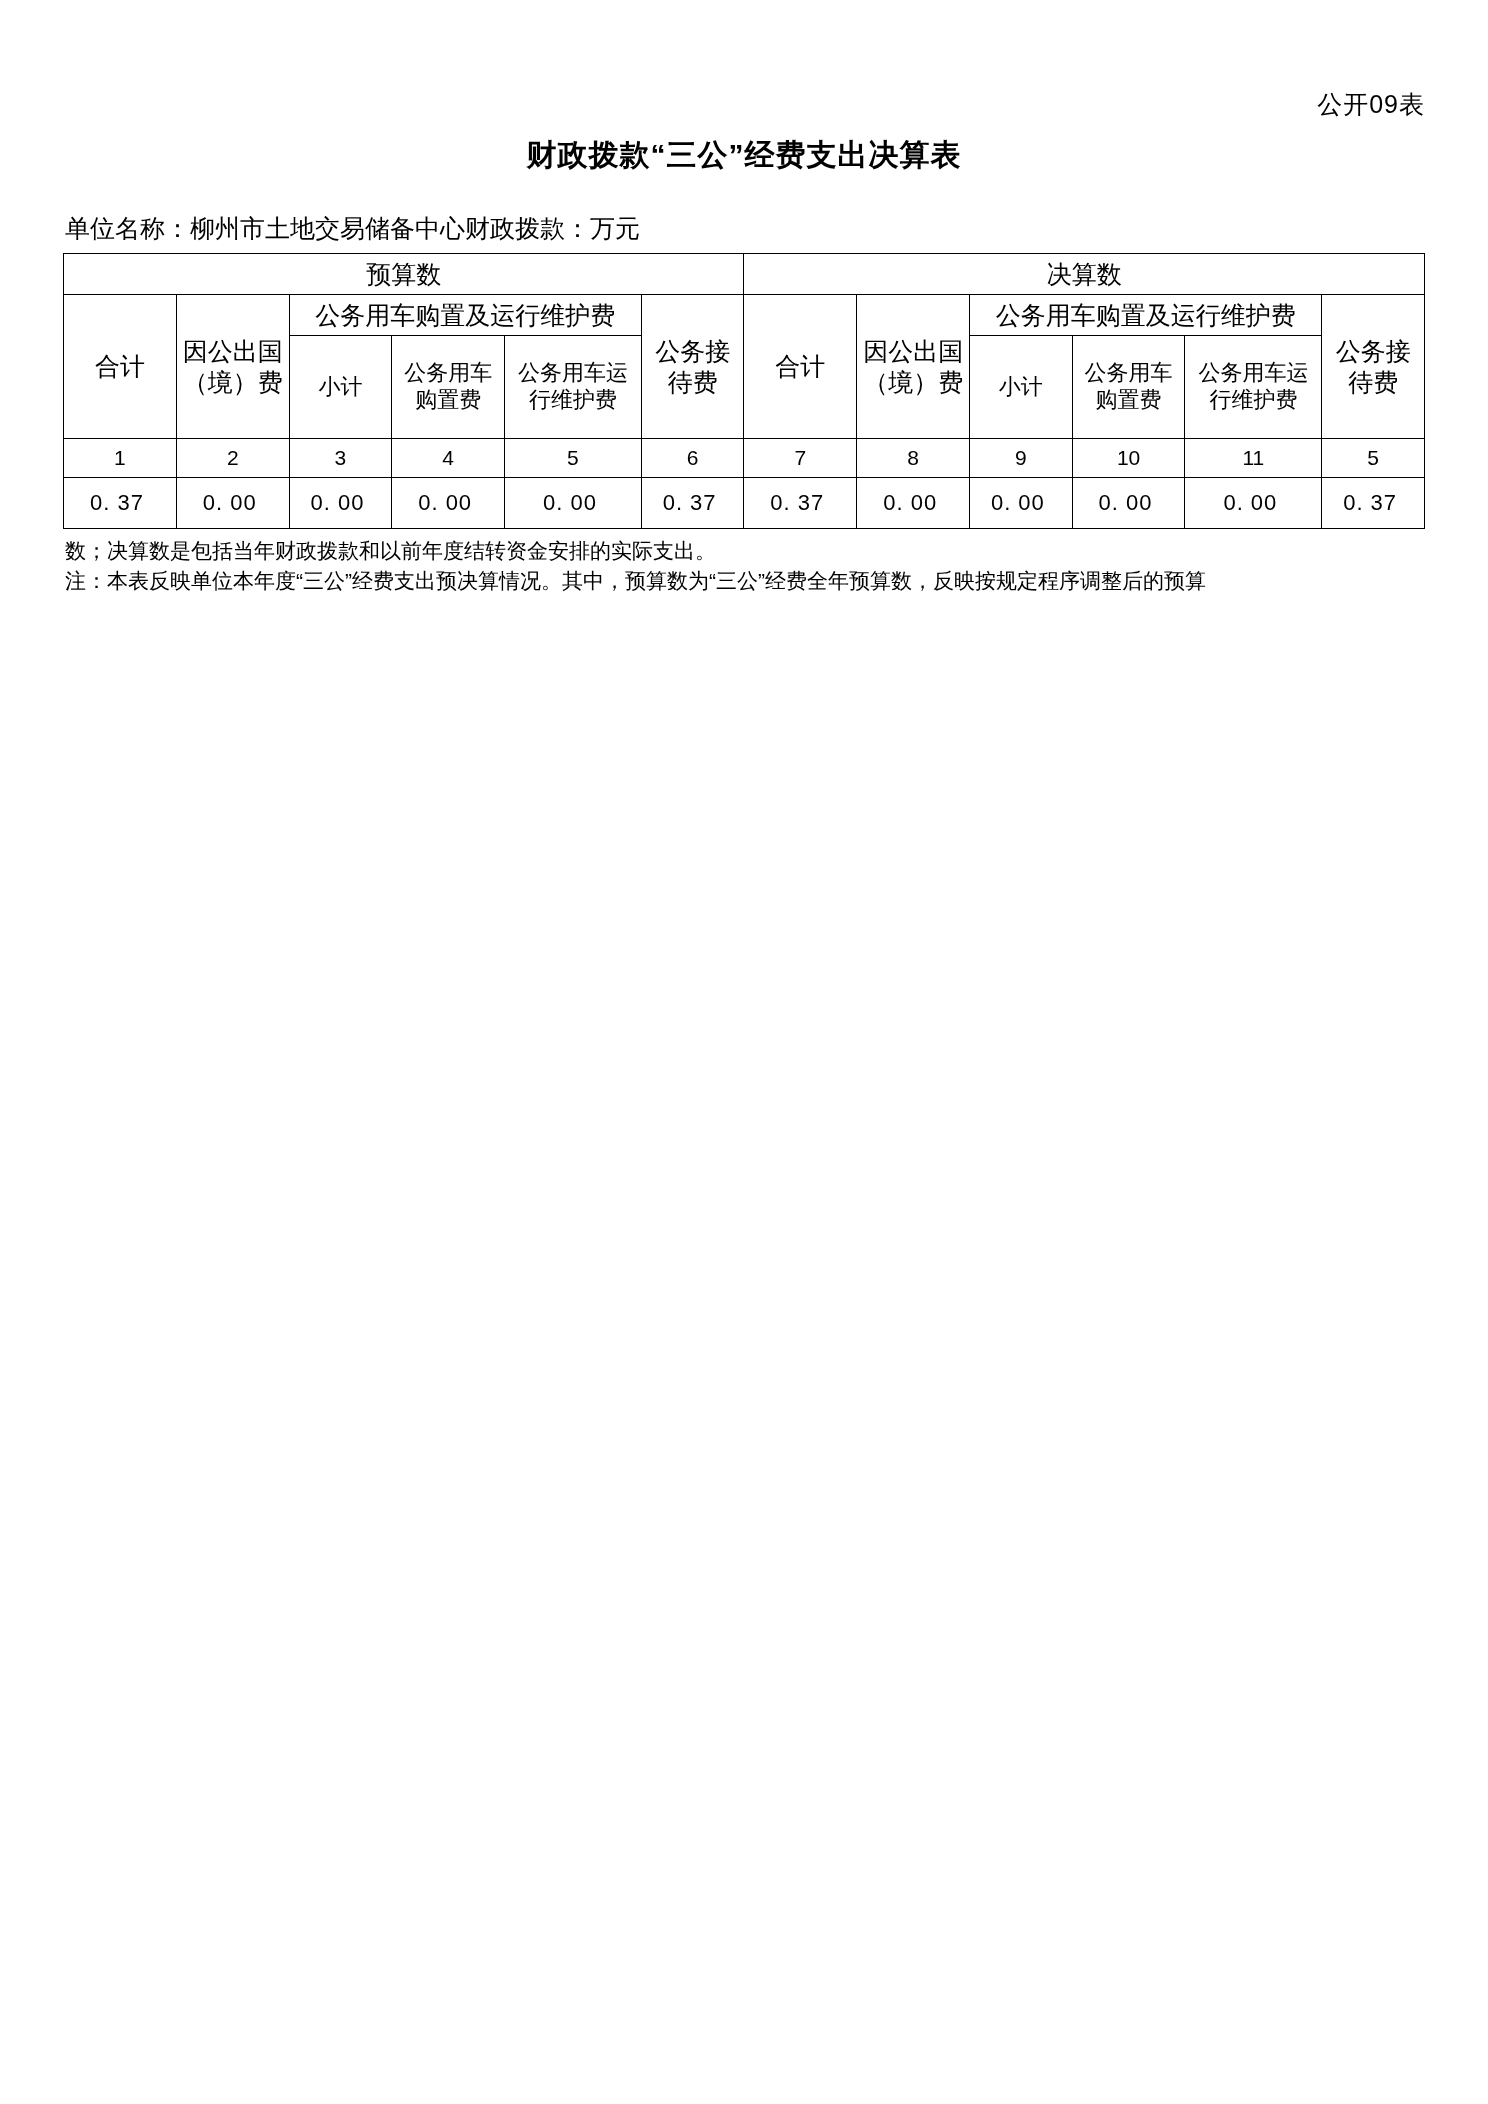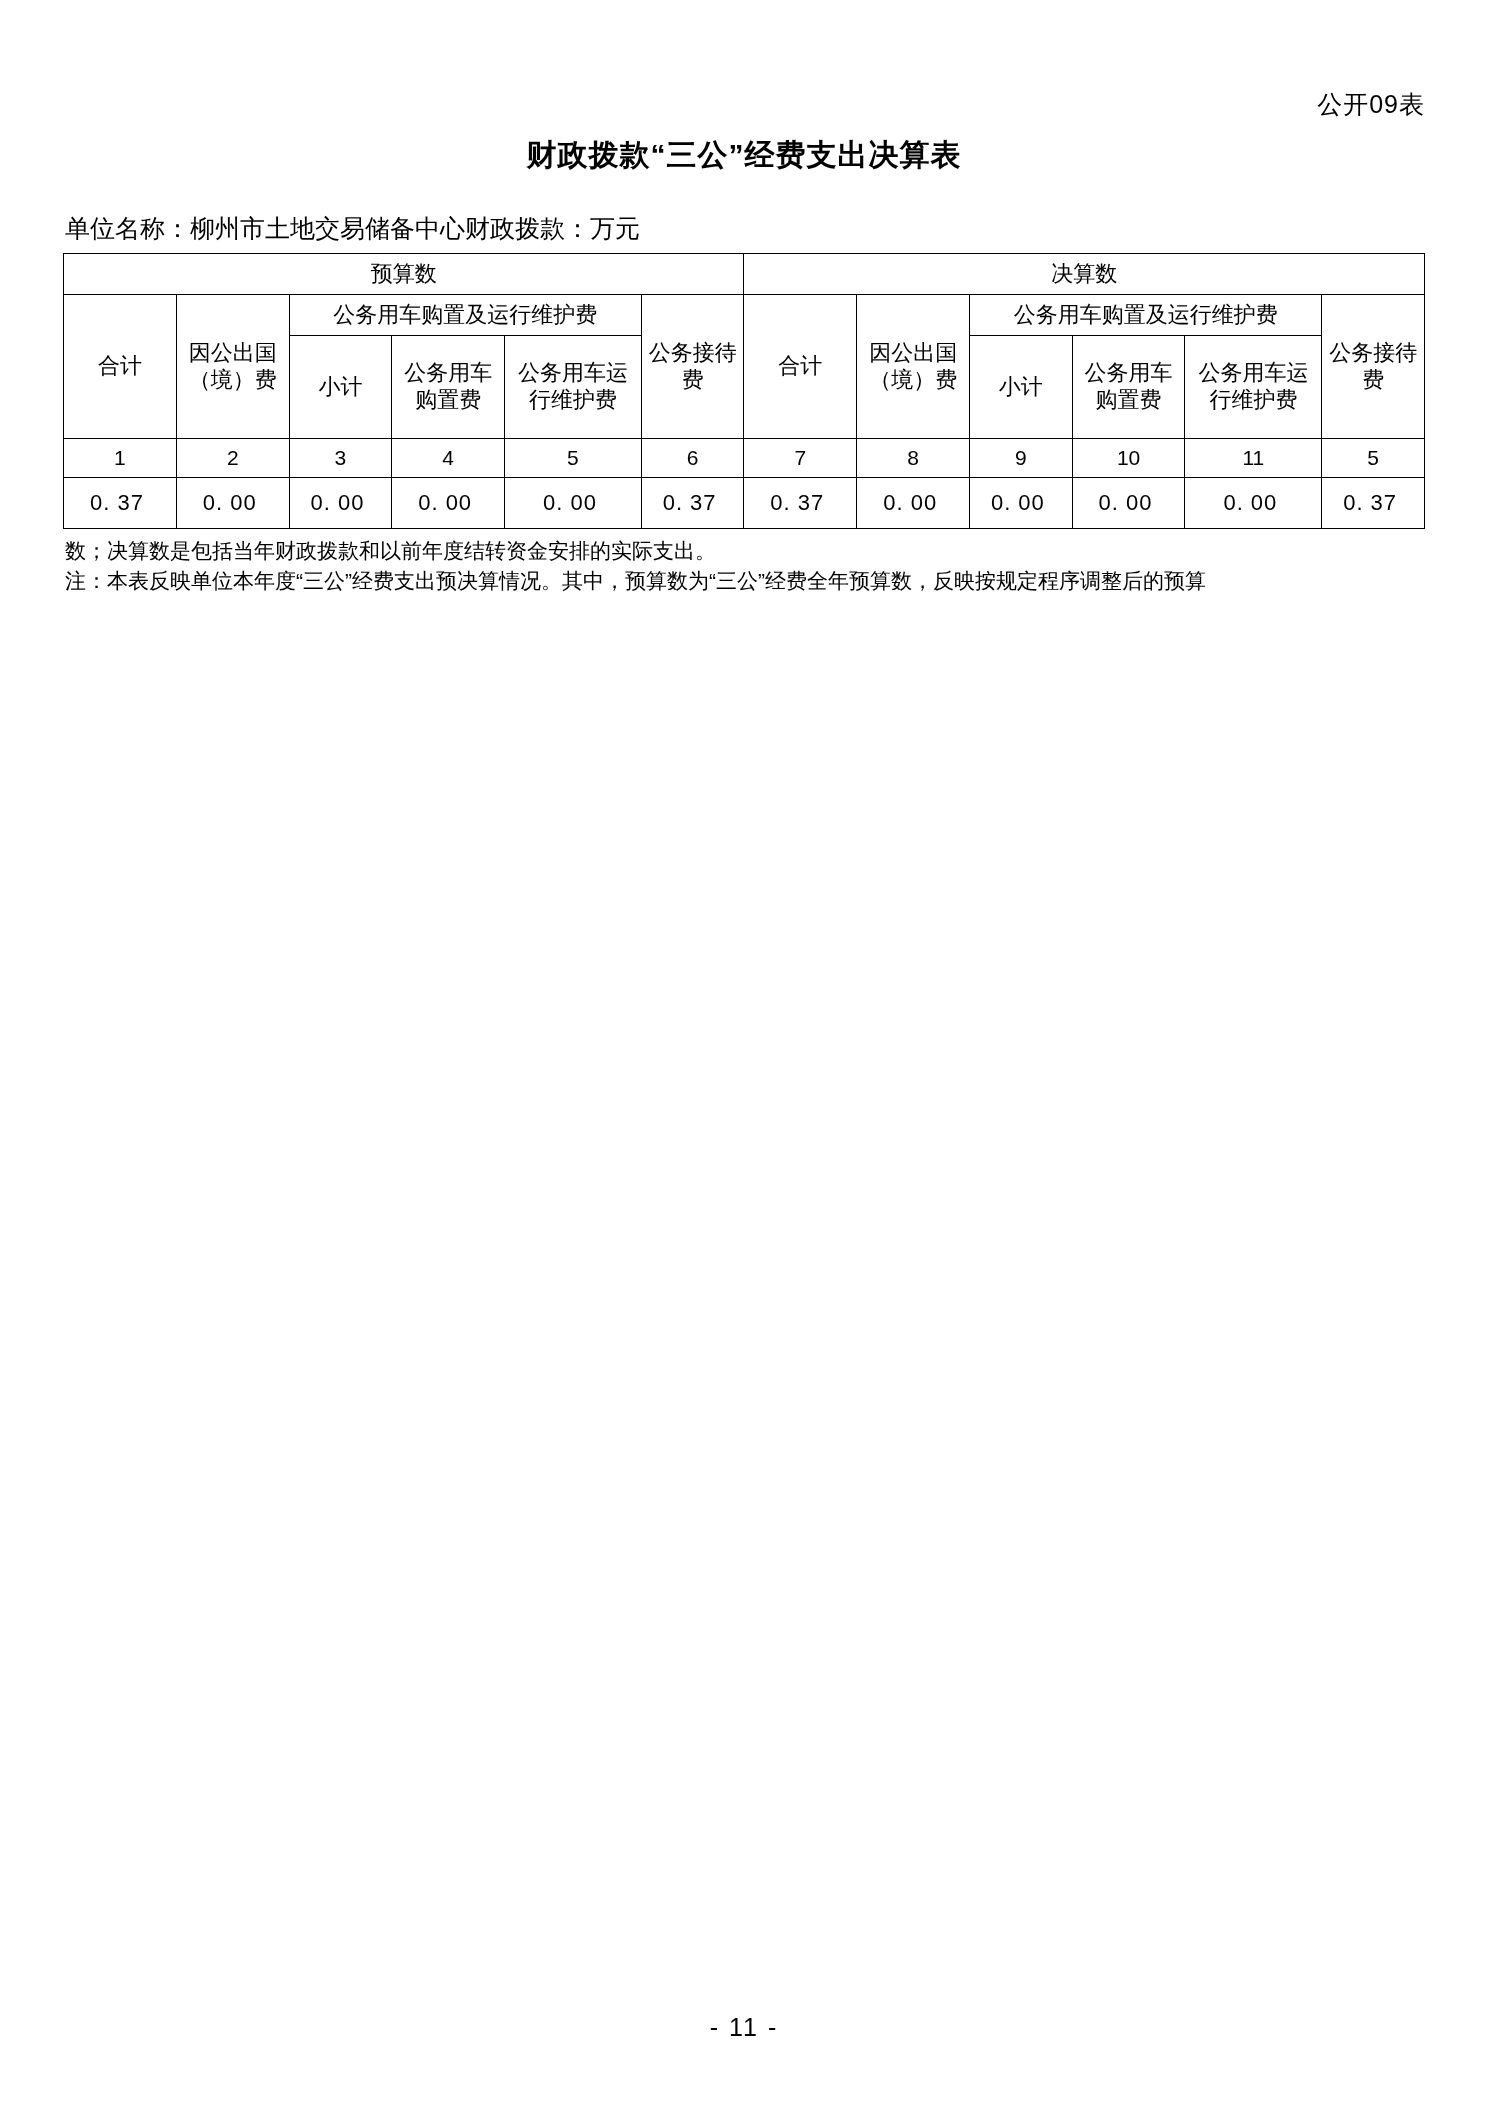--- a/index.html
+++ b/index.html
@@ -58,21 +58,21 @@
     font-weight: normal;
     font-size: 21px;
     text-align: center;
     vertical-align: middle;
     padding: 3px 2px;
     line-height: 1.22;
     font-family: "Liberation Sans", "DejaVu Sans", sans-serif;
   }
   table.main tr.group-row td {
     height: 34px;
-    font-size: 22px;
+    font-size: 25px;
   }
   table.main tr.head-row td {
     height: 96px;
     font-size: 22px;
   }
   table.main tr.num-row td {
     height: 32px;
     font-size: 21px;
   }
   table.main tr.data-row td {
@@ -182,15 +182,14 @@
         <td>0. 37</td>
       </tr>
     </tbody>
   </table>
 
   <div class="note">
     <div>数；决算数是包括当年财政拨款和以前年度结转资金安排的实际支出。</div>
     <div>注：本表反映单位本年度“三公”经费支出预决算情况。其中，预算数为“三公”经费全年预算数，反映按规定程序调整后的预算</div>
   </div>
 
-  <div class="page-number">- 11 -</div>
 
 </div>
 
 </body></html>

